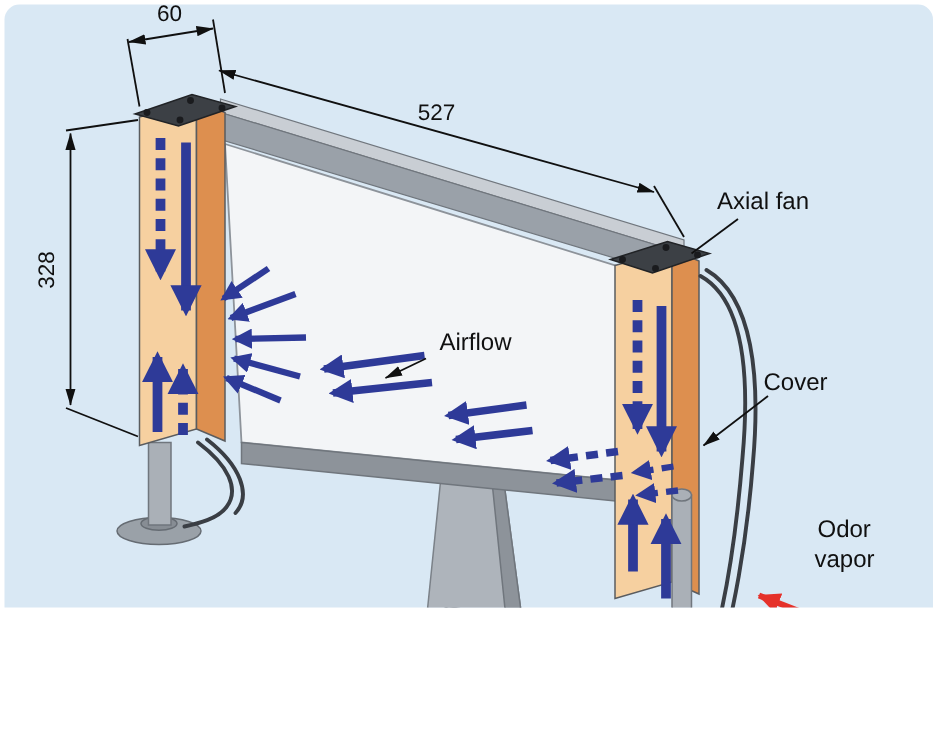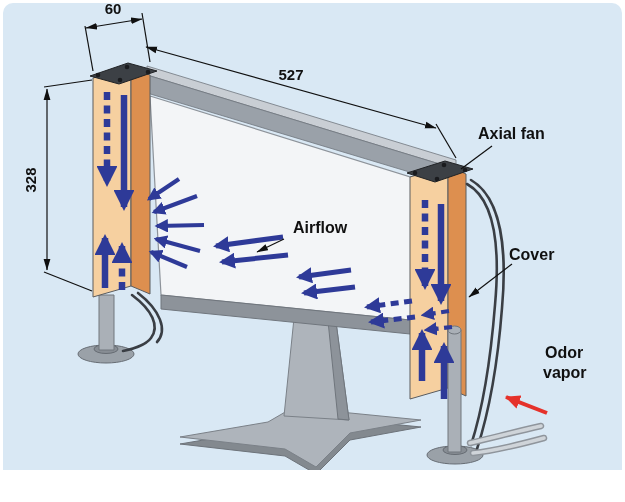--- a/index.html
+++ b/index.html
@@ -1,16 +1,16 @@
 <!DOCTYPE html>
 <html style="--background: #d9e8f4; --column-front: #f6d0a0; --column-side: #dd8f4f; --cap: #3c4045; --beam-top: #c9ced4; --beam-front: #9aa1a9; --screen: #f3f5f7; --monitor-gray: #aeb4bb; --arrow-blue: #2e3a98; --arrow-red: #e5312a; --dimension: #101010;"><head>
 <meta charset="utf-8">
 <style>
   html,body{margin:0;padding:0;background:#ffffff;}
-  #stage{width:625px;height:470px;position:relative;font-weight:bold;}
+  #stage{width:625px;height:405px;position:relative;}
   svg{display:block;}
   text{font-family:"Liberation Sans",sans-serif;font-size:16px;fill:#101010;}
   .num{font-size:15px;}
   .bg{fill:var(--background);}
   .colF{fill:var(--column-front);stroke:#5a5c5f;stroke-width:1;}
   .colS{fill:var(--column-side);stroke:#5a5c5f;stroke-width:1;}
   .cap{fill:var(--cap);stroke:#212326;stroke-width:1;}
   .bolt{fill:#1a1b1e;}
   .beamT{fill:var(--beam-top);stroke:#70767d;stroke-width:.8;}
   .beamF{fill:var(--beam-front);stroke:#70767d;stroke-width:.8;}

